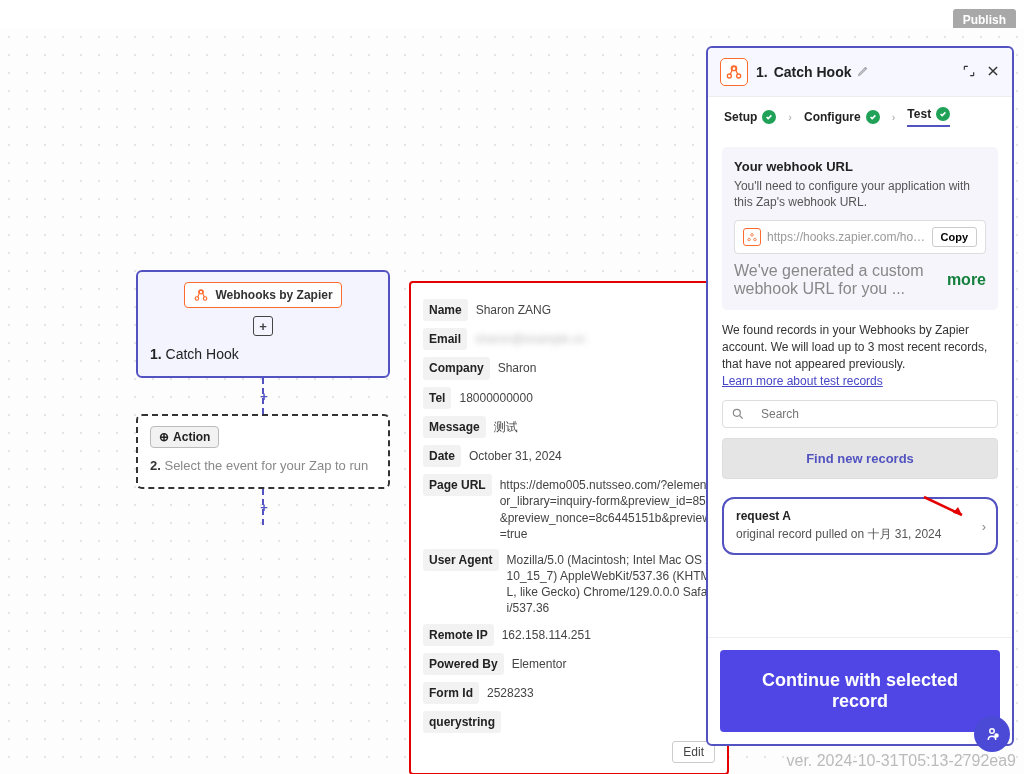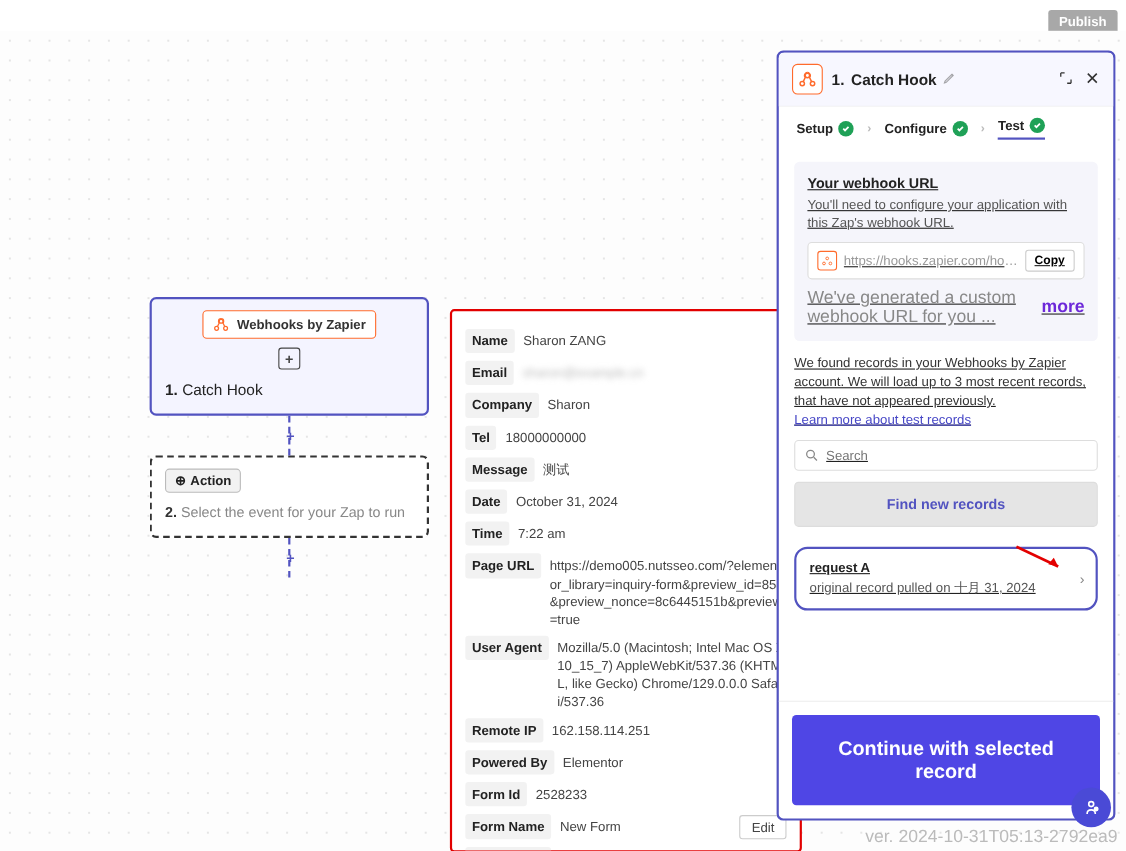--- a/index.html
+++ b/index.html
@@ -38,33 +38,33 @@
   .panel-header .title { font-weight: 700; font-size: 14px; flex:1; display:flex; align-items:center; gap:6px; }
   .pencil-icon { opacity:.5; }
   .header-ctrls { display:flex; gap:10px; align-items:center; }
   .expand-icon, .close-icon { cursor:pointer; }
   .steps { display: flex; align-items: center; gap: 12px; padding: 10px 16px 8px; font-size: 12px; font-weight: 600; }
   .step { display: flex; align-items: center; gap: 5px; }
   .step.active { border-bottom: 2px solid #5253c0; padding-bottom: 4px; }
   .check { width: 14px; height: 14px; border-radius: 50%; background: #1fa157; display:inline-flex; align-items:center; justify-content:center; }
   .check svg { display:block; }
   .chev { color:#bbb; font-size:11px; }
-  .panel-body { flex:1; overflow:auto; padding: 12px 14px; text-decoration: underline; }
+  .panel-body { flex:1; overflow:auto; padding: 12px 14px; }
   .webhook-card { background:#f5f5fb; border-radius:5px; padding:12px; }
   .webhook-card h4 { font-size:13px; font-weight:700; margin-bottom:4px; }
   .webhook-card p { font-size:12px; color:#555; margin-bottom:10px; line-height:1.35; }
   .url-row { display:flex; align-items:center; gap:6px; background:#fff; border:1px solid #ddd; border-radius:4px; padding:6px 8px; margin-bottom:8px; }
   .url-row .icon-box-s { width:18px; height:18px; border:1px solid #ff6b2c; border-radius:3px; display:flex; align-items:center; justify-content:center; flex-shrink:0; }
   .url-text { flex:1; color:#999; font-size:12px; white-space:nowrap; overflow:hidden; text-overflow:ellipsis; }
   .copy-btn { border:1px solid #ccc; background:#fff; border-radius:3px; padding:3px 8px; font-size:11px; font-weight:600; cursor:pointer; }
   .gen-row { font-size:16px; color:#888; display:flex; justify-content:space-between; align-items:center; }
-  .more-link { color:#6d28d9; font-weight:600; cursor:pointer; }
+  .more-link { color:#15803d; font-weight:600; cursor:pointer; }
   .records-info { font-size:12px; color:#333; line-height:1.4; margin-top:12px; }
   .learn-link { color:#4646c6; text-decoration:underline; cursor:pointer; }
-  .search-box { margin-top:10px; border:1px solid #ddd; border-radius:4px; display:flex; align-items:center; gap:6px; padding:6px 8px; }
+  .search-box { margin-top:10px; border:1px solid #ddd; border-radius:4px; display:flex; align-items:center; gap:16px; padding:6px 8px; }
   .search-box svg { flex-shrink:0; }
   .search-box input { border:none; outline:none; font-size:12px; flex:1; }
   .find-btn { margin-top:10px; width:100%; border:1px solid #ddd; background:#e5e5e5; color:#5253c0; font-weight:700; font-size:13px; padding:12px; border-radius:4px; cursor:pointer; }
   .record-card { margin-top:18px; border:2px solid #5253c0; border-radius:12px; padding:10px 12px; position:relative; cursor:pointer; }
   .record-card .rtitle { font-weight:700; font-size:12px; }
   .record-card .rsub { font-size:12px; color:#555; margin-top:3px; }
   .record-card .chev-r { position:absolute; right:10px; top:50%; transform:translateY(-50%); color:#888; }
   .arrow { position:absolute; right:28px; top:-4px; pointer-events:none; }
   .panel-footer { padding:12px; border-top:1px solid #eee; }
   .continue-btn { width:100%; background:#4f46e5; color:#fff; font-weight:700; font-size:18px; border:none; border-radius:4px; padding:20px; cursor:pointer; }
@@ -141,46 +141,38 @@
         </div>
         <div class="field-row">
           <span class="field-key">Message</span>
           <span class="field-val">测试</span>
         </div>
         <div class="field-row">
           <span class="field-key">Date</span>
           <span class="field-val">October 31, 2024</span>
         </div>
         <div class="field-row">
-          <span class="field-key">Time</span>
-          <span class="field-val">7:22 am</span>
-        </div>
-        <div class="field-row">
           <span class="field-key">Page URL</span>
           <span class="field-val">https://demo005.nutsseo.com/?elementor_library=inquiry-form&amp;preview_id=858&amp;preview_nonce=8c6445151b&amp;preview=true</span>
         </div>
         <div class="field-row">
           <span class="field-key">User Agent</span>
           <span class="field-val">Mozilla/5.0 (Macintosh; Intel Mac OS X 10_15_7) AppleWebKit/537.36 (KHTML, like Gecko) Chrome/129.0.0.0 Safari/537.36</span>
         </div>
         <div class="field-row">
           <span class="field-key">Remote IP</span>
           <span class="field-val">162.158.114.251</span>
         </div>
         <div class="field-row">
           <span class="field-key">Powered By</span>
           <span class="field-val">Elementor</span>
         </div>
         <div class="field-row">
           <span class="field-key">Form Id</span>
           <span class="field-val">2528233</span>
-        </div>
-        <div class="field-row">
-          <span class="field-key">Form Name</span>
-          <span class="field-val">New Form</span>
         </div>
         <div class="field-row">
           <span class="field-key">querystring</span>
           <span class="field-val"></span>
         </div>
       </div>
     <div class="edit-btn-row">
       <button class="edit-btn">Edit</button>
     </div>
   </div>

